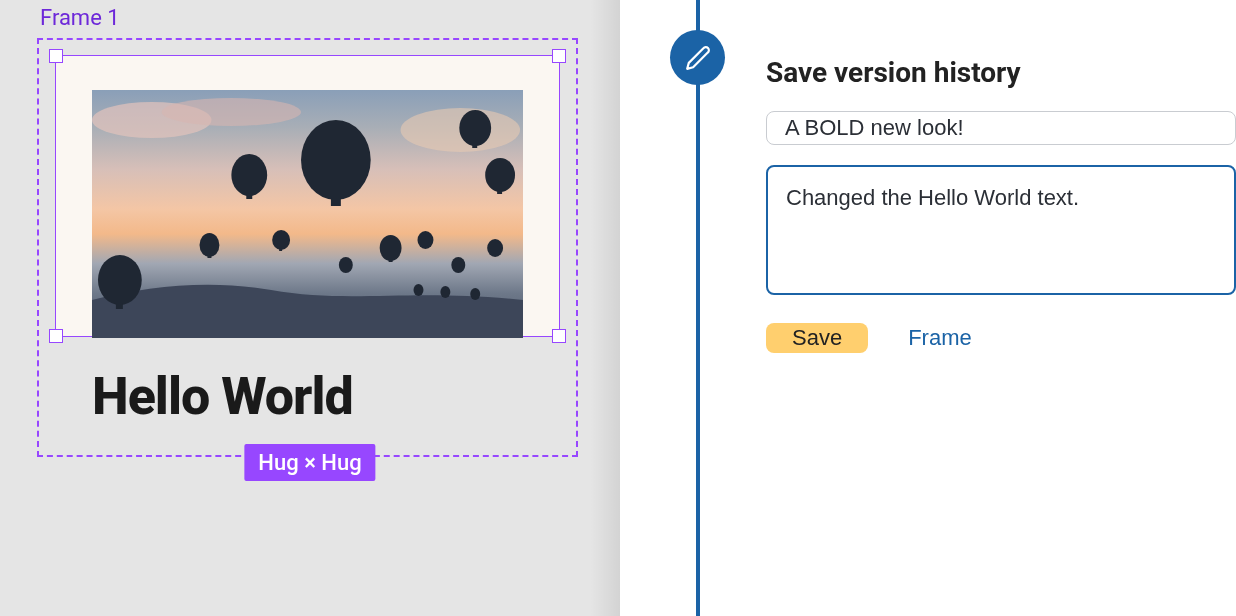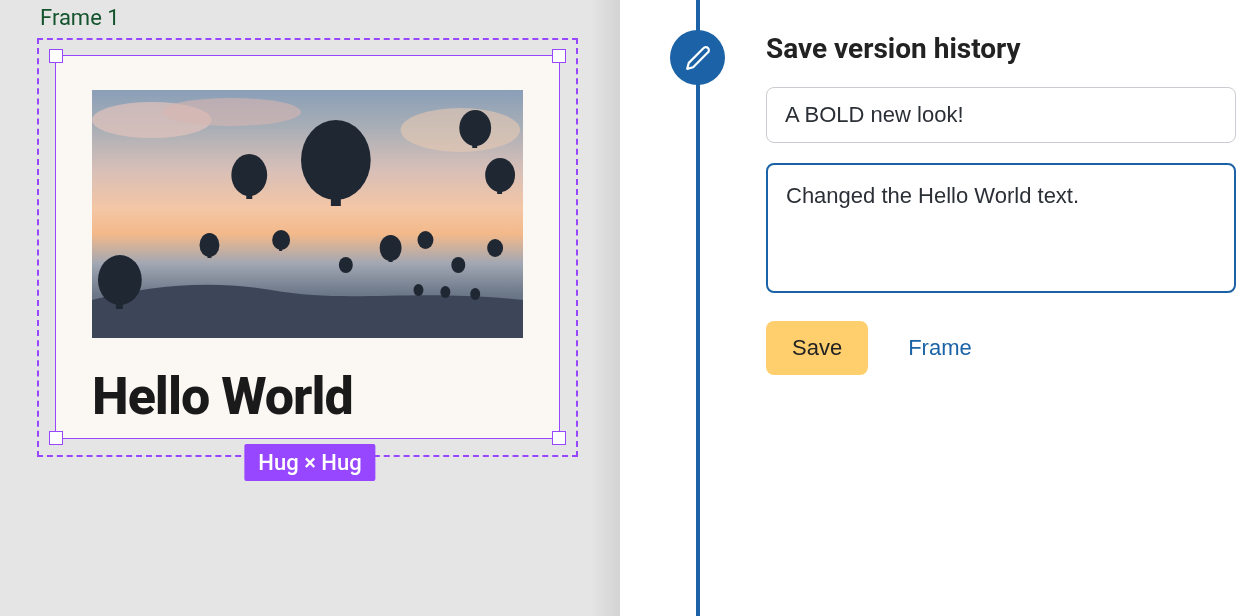--- a/index.html
+++ b/index.html
@@ -31,42 +31,42 @@
       bottom: 0;
       width: 30px;
       background: linear-gradient(to right, rgba(0,0,0,0) 0%, rgba(0,0,0,0.08) 100%);
       pointer-events: none;
     }
     
     .frame-label {
       position: absolute;
       left: 40px;
       top: 5px;
-      color: #14532d;
+      color: #6d28d9;
       font-size: 22px;
       font-weight: 400;
     }
     
     
     .outer-selection {
       position: absolute;
       left: 37px;
       top: 38px;
       width: 541px;
       height: 419px;
       border: 2px dashed #9747ff;
     }
     
     
     .inner-selection {
       position: absolute;
       left: 55px;
       top: 55px;
       width: 505px;
-      height: 384px;
+      height: 282px;
       border: 1px solid #9747ff;
     }
     .inner-card {
       width: 100%;
       height: 100%;
       background: #fbf7f2;
       padding: 34px 36px 26px 36px;
       display: flex;
       flex-direction: column;
     }
@@ -174,20 +174,21 @@
       padding-top: 2px;
     }
     
     .step-title {
       font-size: 28px;
       font-weight: 700;
       color: #222;
       display: flex;
       align-items: center;
       gap: 12px;
+      margin-top: 24px;
     }
     
     .step-desc {
       margin-top: 8px;
       font-size: 22px;
       color: #6a6f77;
       line-height: 1.45;
     }
     
     .kbd-chip {
@@ -198,21 +199,21 @@
       padding: 4px 12px;
       font-size: 22px;
       color: #444;
       background: #fff;
       font-weight: 400;
     }
     
     .text-input {
       width: 100%;
       margin-top: 22px;
-      padding: 14px 18px;
+      padding: 3px 18px;
       font-size: 22px;
       border: 1px solid #c9ccd1;
       border-radius: 8px;
       background: #fff;
       color: #2b2f36;
     }
     
     .textarea-input {
       width: 100%;
       margin-top: 20px;
@@ -230,21 +231,21 @@
     .button-row {
       margin-top: 24px;
       display: flex;
       align-items: center;
       gap: 40px;
     }
     .btn-save {
       background: #ffcf6e;
       border: none;
       border-radius: 8px;
-      padding: 14px 26px;
+      padding: 2px 26px;
       font-size: 22px;
       color: #222;
       cursor: pointer;
       font-weight: 500;
     }
     .btn-cancel {
       background: none;
       border: none;
       color: #1b63a6;
       font-size: 22px;

